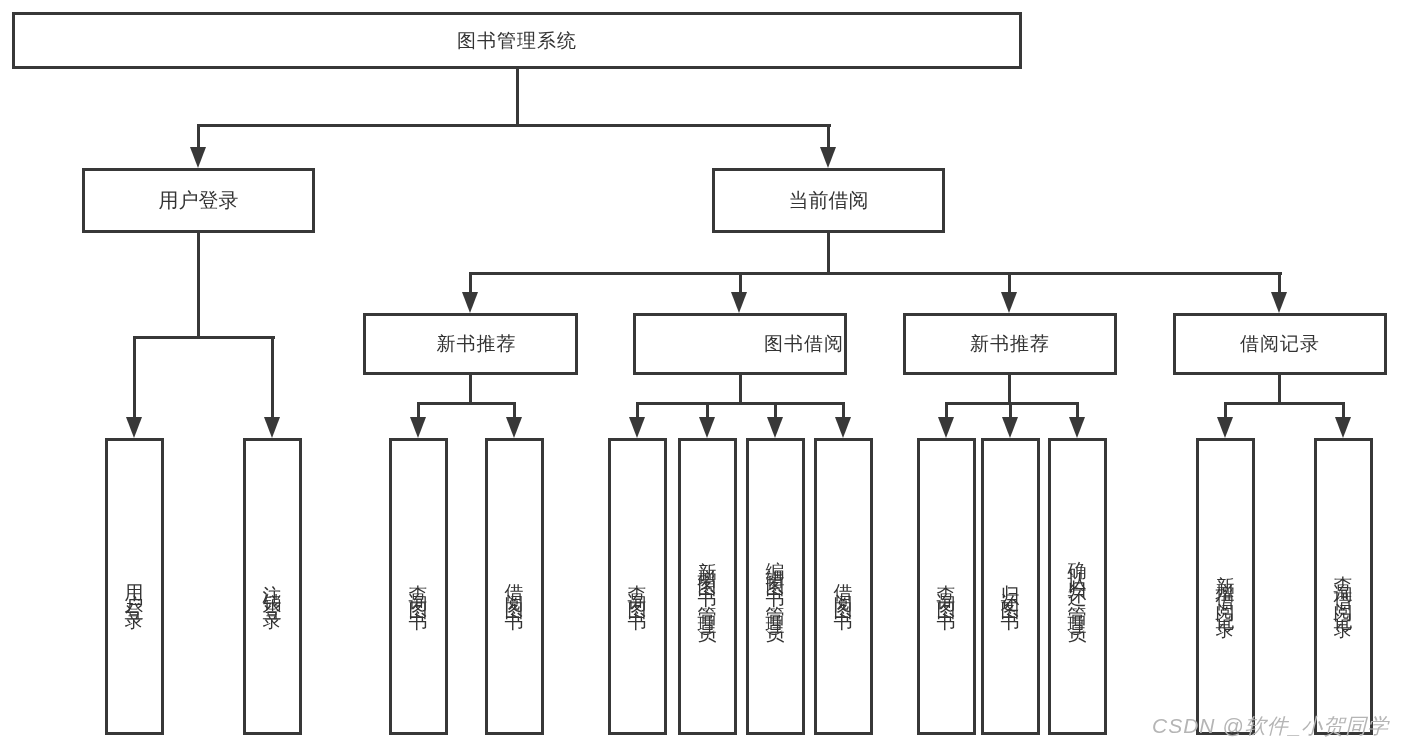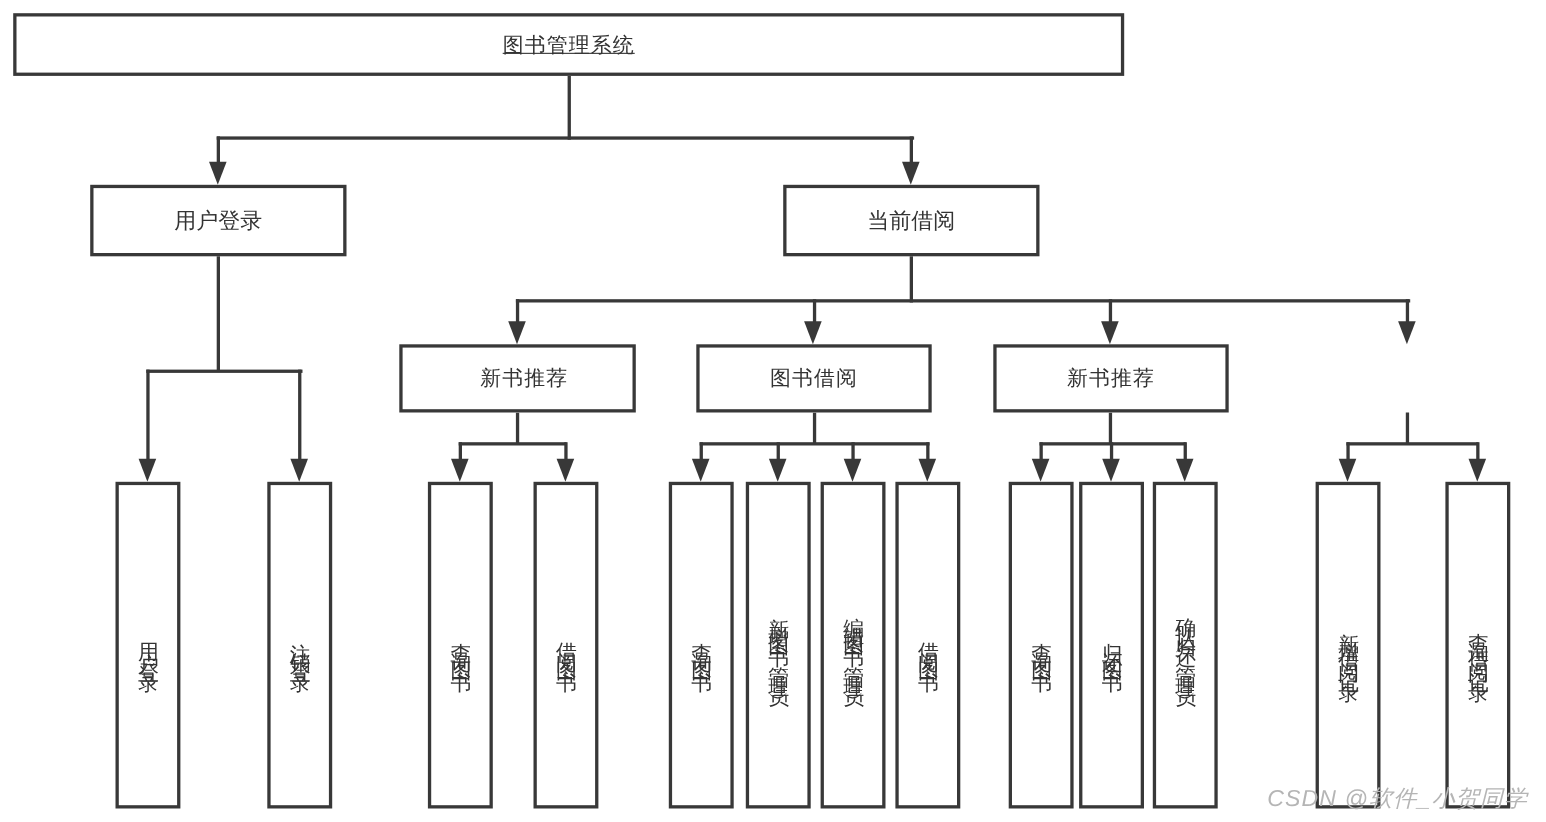--- a/index.html
+++ b/index.html
@@ -15,21 +15,21 @@
   }
   .box {
     position: absolute;
     background: #ffffff;
     border: 3px solid #383838;
     display: flex; align-items: center; justify-content: center;
     color: #333333;
     z-index: 2;
   }
   .box.h { font-size: 19px; letter-spacing: 1px; }
-  .box.root { left: 12px; top: 12px; width: 1010px; height: 57px; text-decoration: underline; }
+  .box.root { left: 12px; top: 12px; width: 1010px; height: 57px; }
   .box.lvl2 { top: 168px; width: 233px; height: 65px; font-size: 20px; }
   .box.lvl3 { top: 313px; height: 62px; }
   .leaf {
     position: absolute;
     top: 438px; width: 59px; height: 297px;
     background: #ffffff;
     border: 3px solid #383838;
     display: flex; align-items: center; justify-content: center;
     z-index: 2;
   }
@@ -75,25 +75,28 @@
   <div class="box lvl2" style="left:82px;">
     <span>用户登录</span>
   </div>
   <div class="box lvl2" style="left:712px;">
     <span>当前借阅</span>
   </div>
 
   <div class="box h lvl3" style="left:363px;width:215px;padding-left:12px;">
     <span>新书推荐</span>
   </div>
-  <div class="box h lvl3" style="left:633px;width:214px;">
+  <div class="box h lvl3" style="left:633px;width:214px;justify-content:flex-end;">
     <span>图书借阅</span>
   </div>
   <div class="box h lvl3" style="left:903px;width:214px;">
     <span>新书推荐</span>
+  </div>
+  <div class="box h lvl3" style="left:1173px;width:214px;">
+    <span>借阅记录</span>
   </div>
 
   <div class="leaf" style="left:105px;">
     <span class="vtext">用户登录</span>
   </div>
   <div class="leaf" style="left:243px;">
     <span class="vtext">注销登录</span>
   </div>
 
   <div class="leaf" style="left:389px;">

